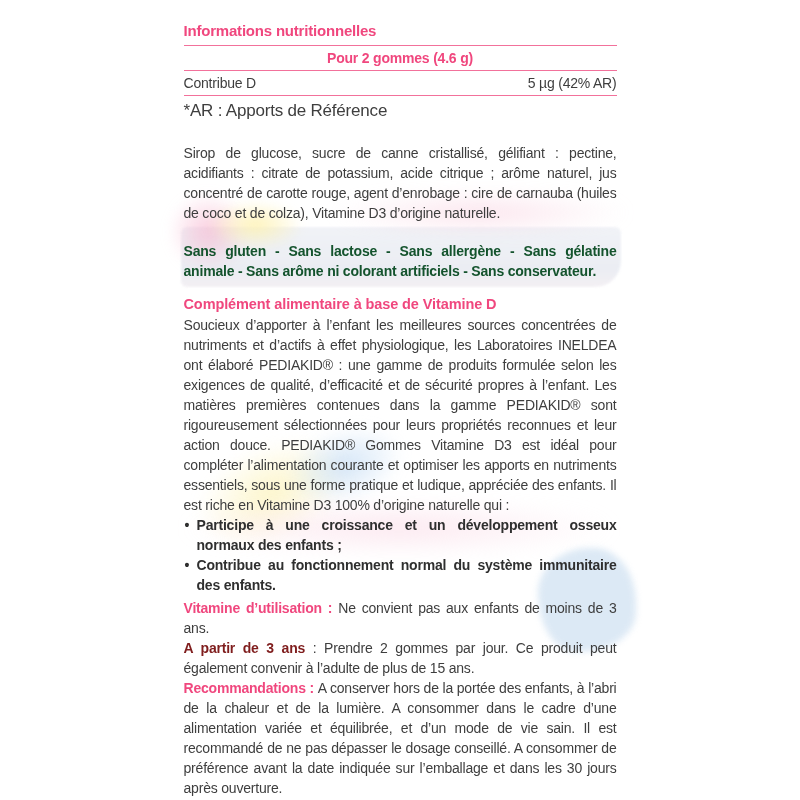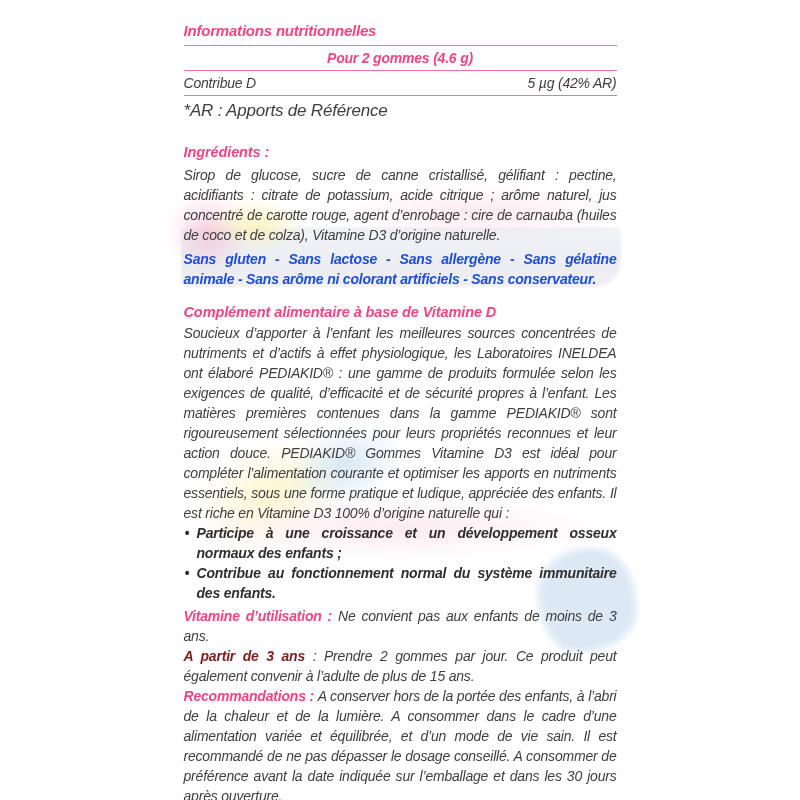--- a/index.html
+++ b/index.html
@@ -10,21 +10,20 @@
     background: #ffffff;
     overflow: hidden;
     font-family: "Liberation Sans", sans-serif;
     color: #3e3e3e;
     -webkit-font-smoothing: antialiased;
   }
   .page {
     position: relative;
     width: 800px;
     height: 592px;
-    font-style: italic;
   }
   
   .wm { position: absolute; pointer-events: none; }
   .wm-band {
     left: 181px; top: 227px; width: 440px; height: 60px;
     background: linear-gradient(180deg, #eff1f6 0%, #e8ebf2 70%, #f2eef2 100%);
     border-radius: 6px 6px 26px 6px; opacity: .85; filter: blur(1px);
   }
   .wm-pink1 { left: 168px; top: 192px; width: 80px; height: 80px;
     background: radial-gradient(closest-side, rgba(246,178,205,.65), rgba(246,178,205,0)); filter: blur(6px); }
@@ -91,23 +90,23 @@
   .sec-ingredients { margin-top: 22px; }
   h2.sec-heading {
     margin: 0 0 3px 0;
     font-size: 14.5px;
     line-height: 19px;
     font-weight: bold;
     color: #f0477e;
     letter-spacing: -0.1px;
   }
   .claims {
-    margin-top: 4px;
+    margin-top: 18px;
     font-weight: bold;
-    color: #1d4ed8;
+    color: #14532d;
   }
   .sec-description { margin-top: 14px; }
   .sec-description h2 { margin-bottom: 1px; }
 
   .bullet {
     position: relative;
     padding-left: 13px;
     font-weight: bold;
     color: #2f2f2f;
     text-align: justify;
@@ -140,21 +139,20 @@
       <h1 class="nutri-title">Informations nutritionnelles</h1>
       <div class="nutri-head">Pour 2 gommes (4.6 g)</div>
       <div class="nutri-row">
         <span>Contribue D</span>
         <span>5 µg (42% AR)</span>
       </div>
       <div class="footnote">*AR : Apports de Référence</div>
     </section>
 
     <section class="sec-ingredients">
-      <h2 class="sec-heading">Ingrédients :</h2>
       <p class="justify">Sirop de glucose, sucre de canne cristallisé, gélifiant : pectine, acidifiants : citrate de potassium, acide citrique ; arôme naturel, jus concentré de carotte rouge, agent d’enrobage : cire de carnauba (huiles de coco et de colza), Vitamine D3 d’origine naturelle.</p>
     </section>
 
     <p class="claims justify">Sans gluten - Sans lactose - Sans allergène - Sans gélatine animale - Sans arôme ni colorant artificiels - Sans conservateur.</p>
 
     <section class="sec-description">
       <h2 class="sec-heading">Complément alimentaire à base de Vitamine D</h2>
       <p class="justify">Soucieux d’apporter à l’enfant les meilleures sources concentrées de nutriments et d’actifs à effet physiologique, les Laboratoires INELDEA ont élaboré PEDIAKID® : une gamme de produits formulée selon les exigences de qualité, d’efficacité et de sécurité propres à l’enfant. Les matières premières contenues dans la gamme PEDIAKID® sont rigoureusement sélectionnées pour leurs propriétés reconnues et leur action douce. PEDIAKID® Gommes Vitamine D3 est idéal pour compléter l’alimentation courante et optimiser les apports en nutriments essentiels, sous une forme pratique et ludique, appréciée des enfants. Il est riche en Vitamine D3 100% d’origine naturelle qui :</p>
       <div class="bullet">
         <span>Participe à une croissance et un développement osseux normaux des enfants ;</span>

